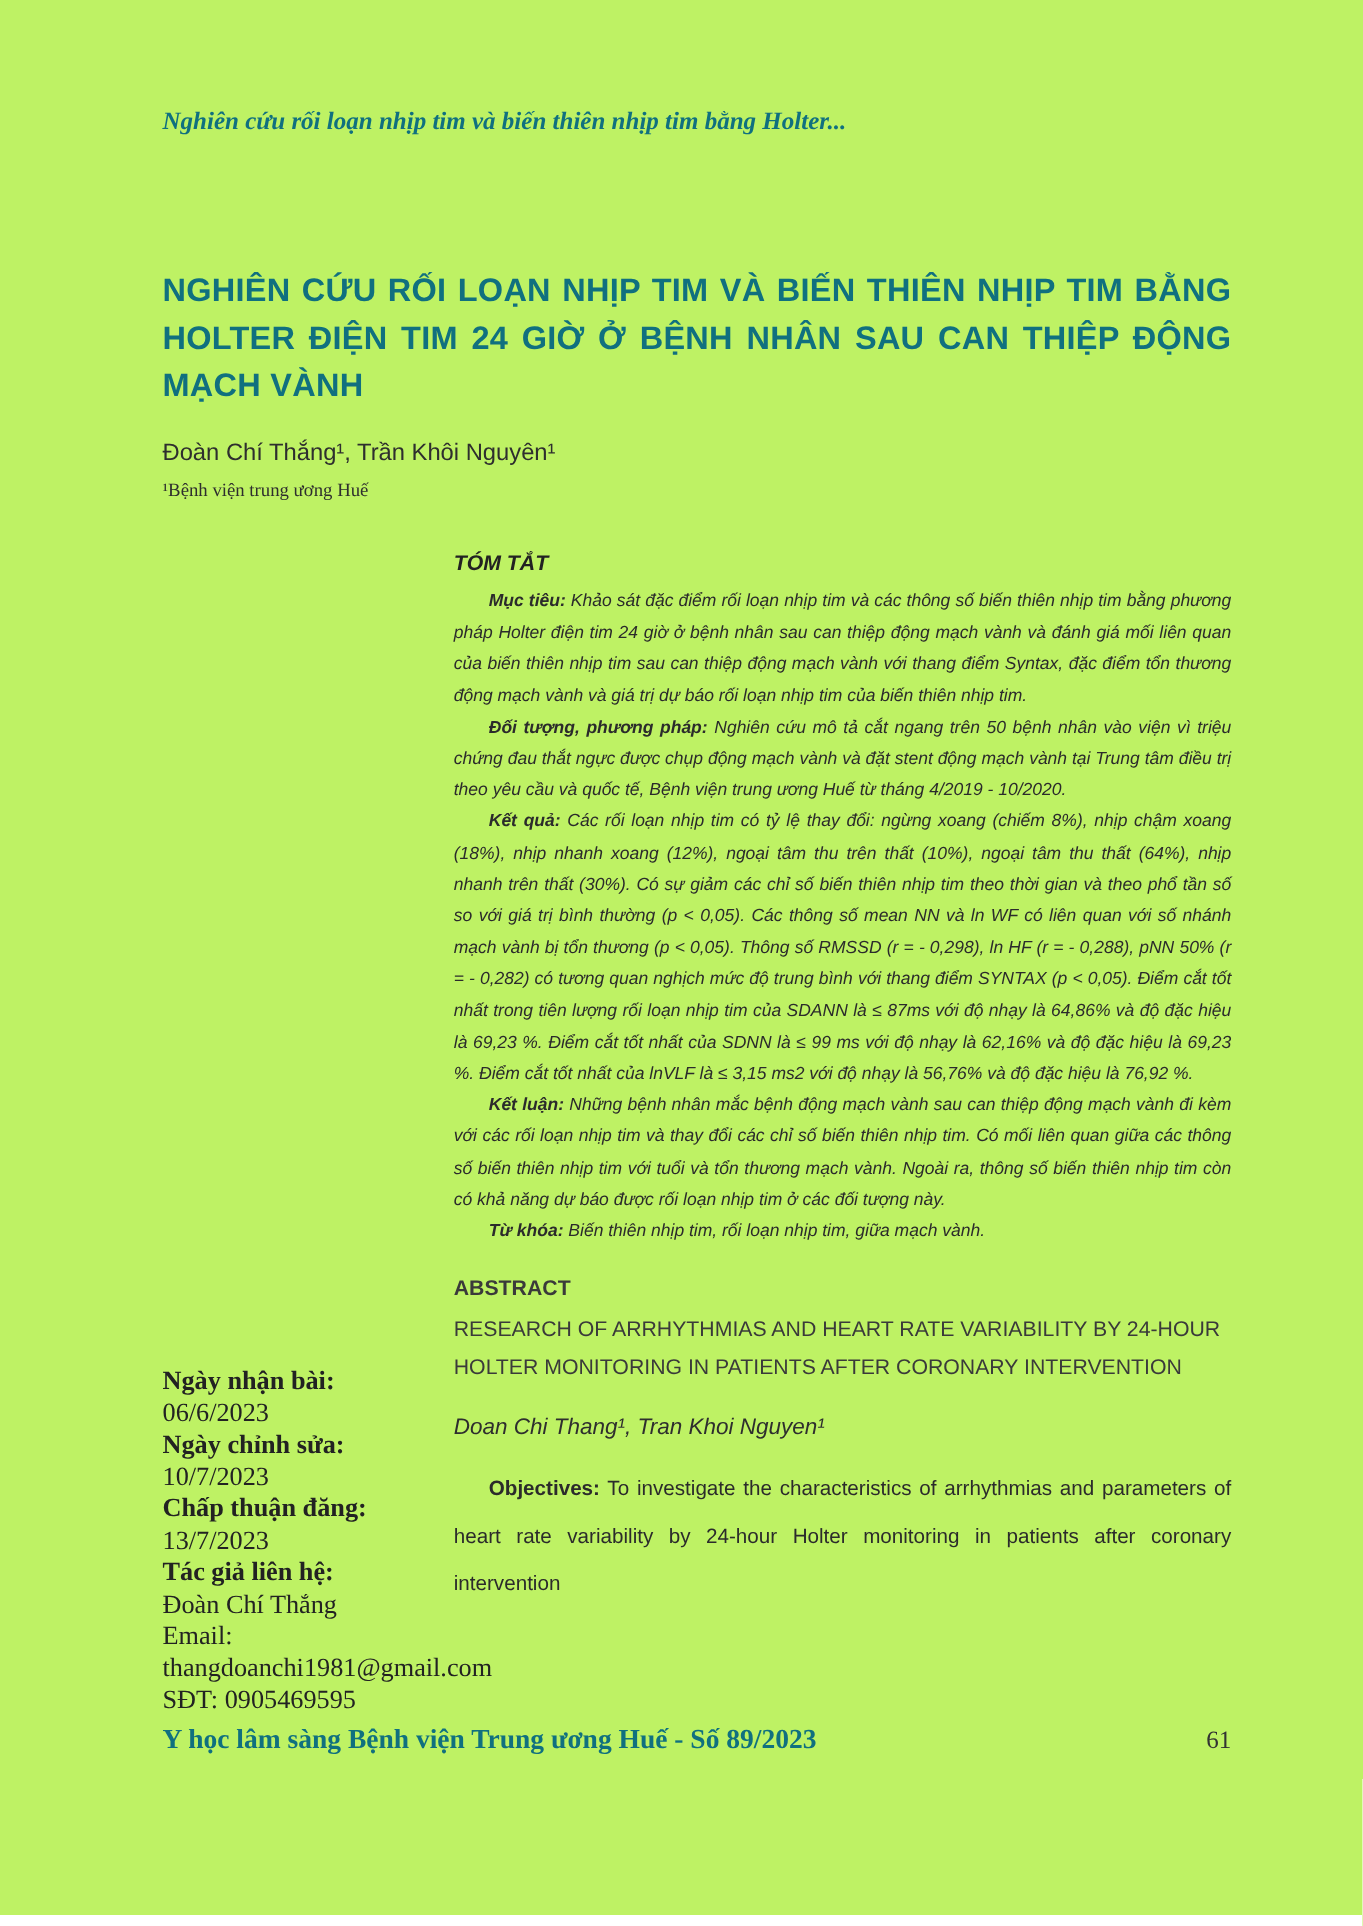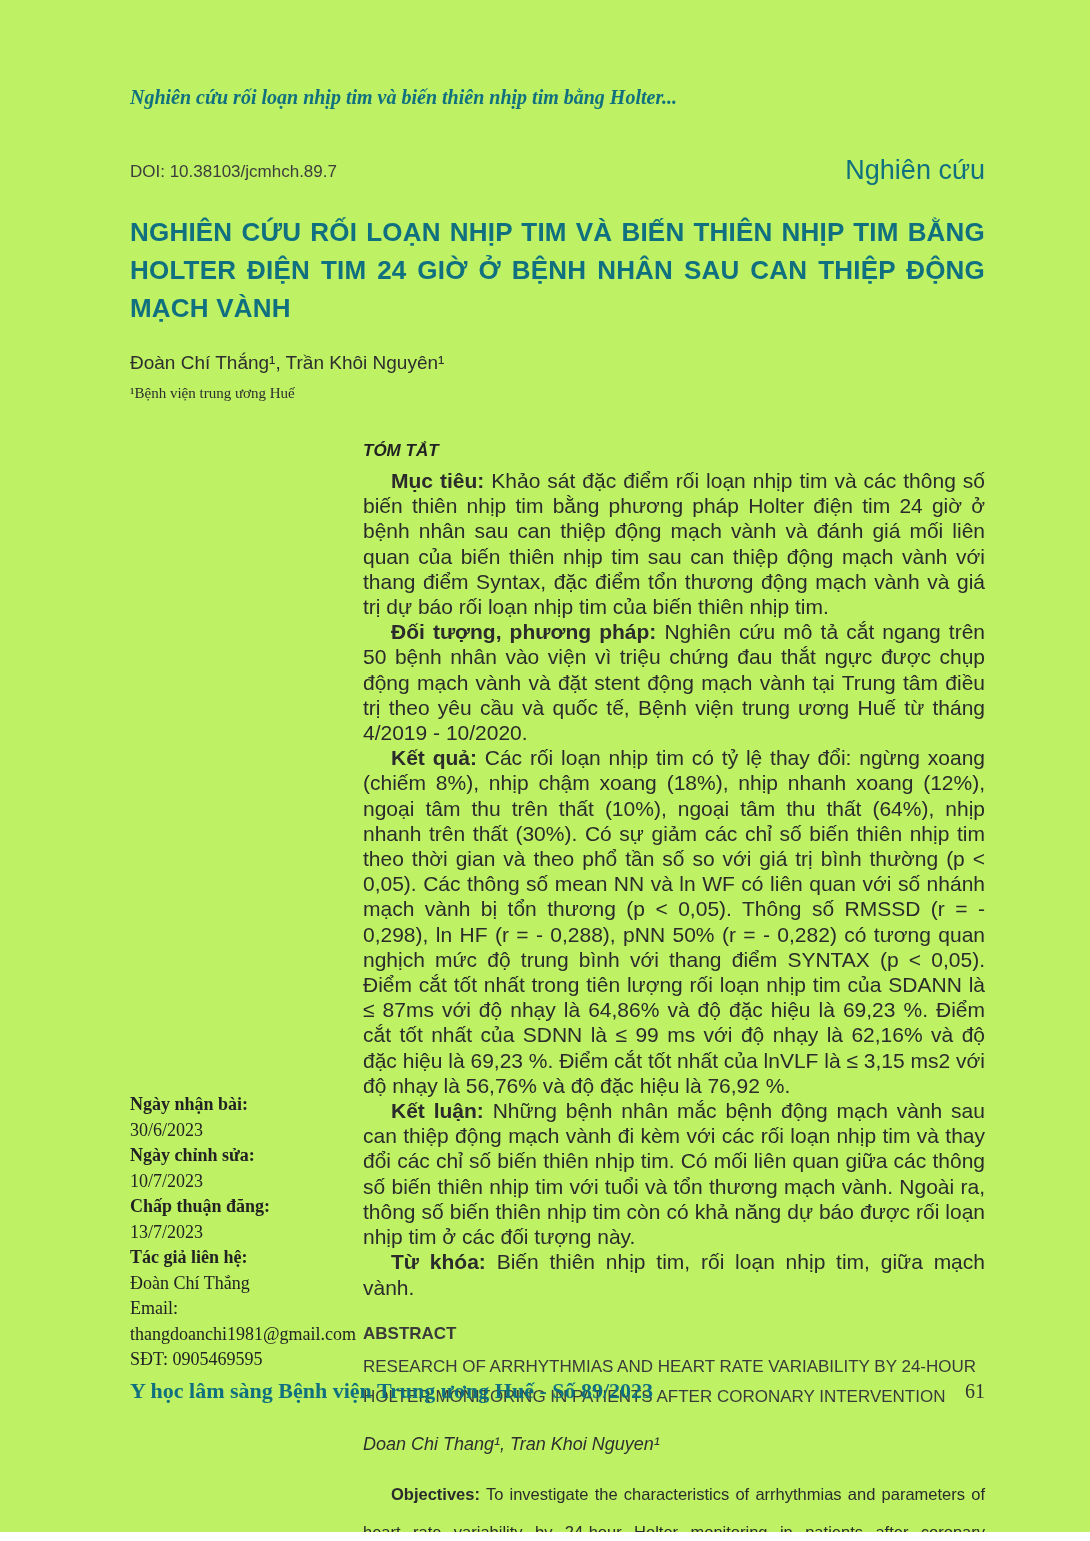--- a/index.html
+++ b/index.html
@@ -46,21 +46,21 @@
 
   .abstract-col {
     position:absolute; left:363px; right:105px; top:441px;
   }
   .abstract-heading {
     font-size:17px; font-weight:700; color:#222222;
     margin-bottom:7px;
     font-style:italic;
   }
   .abstract-col p.vi {
-    font-size:21px; line-height:25.2px;
+    font-style:italic; font-size:14px; line-height:25.2px;
     text-align:justify; text-indent:28px; color:#2b2b2b;
   }
   .abstract-col p .lead { font-weight:700; }
 
   .en-heading {
     margin-top:24px;
     font-size:17px; font-weight:700; color:#3a3a3a;
   }
   .en-title {
     margin-top:8px;
@@ -73,21 +73,21 @@
   }
   .en-objectives {
     margin-top:20px;
     font-size:16.5px; line-height:38px;
     text-align:justify; text-indent:28px; color:#2b2b2b;
   }
 
   .meta-sidebar {
     position:absolute; left:130px; top:1092px; width:232px;
     font-family:"Liberation Serif", serif;
-    font-size:18px; line-height:25.5px; color:#222222;
+    font-size:21px; line-height:25.5px; color:#222222;
   }
   .meta-sidebar .label { font-weight:700; }
 
   .page-footer {
     position:absolute; left:130px; right:105px; top:1378px;
     display:flex; justify-content:space-between; align-items:baseline;
   }
   .footer-journal {
     font-family:"Liberation Serif", serif;
     font-weight:700; font-size:22px; color:#10707f;
@@ -97,24 +97,20 @@
     font-size:20px; color:#333333;
   }
 </style>
 </head>
 <body>
 
 <div class="page">
 
   <div class="running-head">Nghiên cứu rối loạn nhịp tim và biến thiên nhịp tim bằng Holter...</div>
 
-  <div class="doi-row">
-    <span class="doi-text">DOI: 10.38103/jcmhch.89.7</span>
-    <span class="section-label">Nghiên cứu</span>
-  </div>
 
   <h1 class="article-title">NGHIÊN CỨU RỐI LOẠN NHỊP TIM VÀ BIẾN THIÊN NHỊP TIM BẰNG HOLTER ĐIỆN TIM 24 GIỜ Ở BỆNH NHÂN SAU CAN THIỆP ĐỘNG MẠCH VÀNH</h1>
 
   <div class="authors">Đoàn Chí Thắng¹, Trần Khôi Nguyên¹</div>
   <div class="affiliation">¹Bệnh viện trung ương Huế</div>
 
   <div class="abstract-col">
 
     <div class="abstract-heading">TÓM TẮT</div>
 
@@ -131,21 +127,21 @@
     <div class="en-heading">ABSTRACT</div>
     <div class="en-title">RESEARCH OF ARRHYTHMIAS AND HEART RATE VARIABILITY BY 24-HOUR HOLTER MONITORING IN PATIENTS AFTER CORONARY INTERVENTION</div>
     <div class="en-authors">Doan Chi Thang¹, Tran Khoi Nguyen¹</div>
 
     <p class="en-objectives"><span class="lead">Objectives:</span> <span>To investigate the characteristics of arrhythmias and parameters of heart rate variability by 24-hour Holter monitoring in patients after coronary intervention</span></p>
 
   </div>
 
   <div class="meta-sidebar">
     <div class="label">Ngày nhận bài:</div>
-    <div>30/6/2023</div>
+    <div>06/6/2023</div>
     <div class="label">Ngày chỉnh sửa:</div>
     <div>10/7/2023</div>
     <div class="label">Chấp thuận đăng:</div>
     <div>13/7/2023</div>
     <div class="label">Tác giả liên hệ:</div>
     <div>Đoàn Chí Thắng</div>
     <div>Email:</div>
     <div>thangdoanchi1981@gmail.com</div>
     <div>SĐT: 0905469595</div>
   </div>

